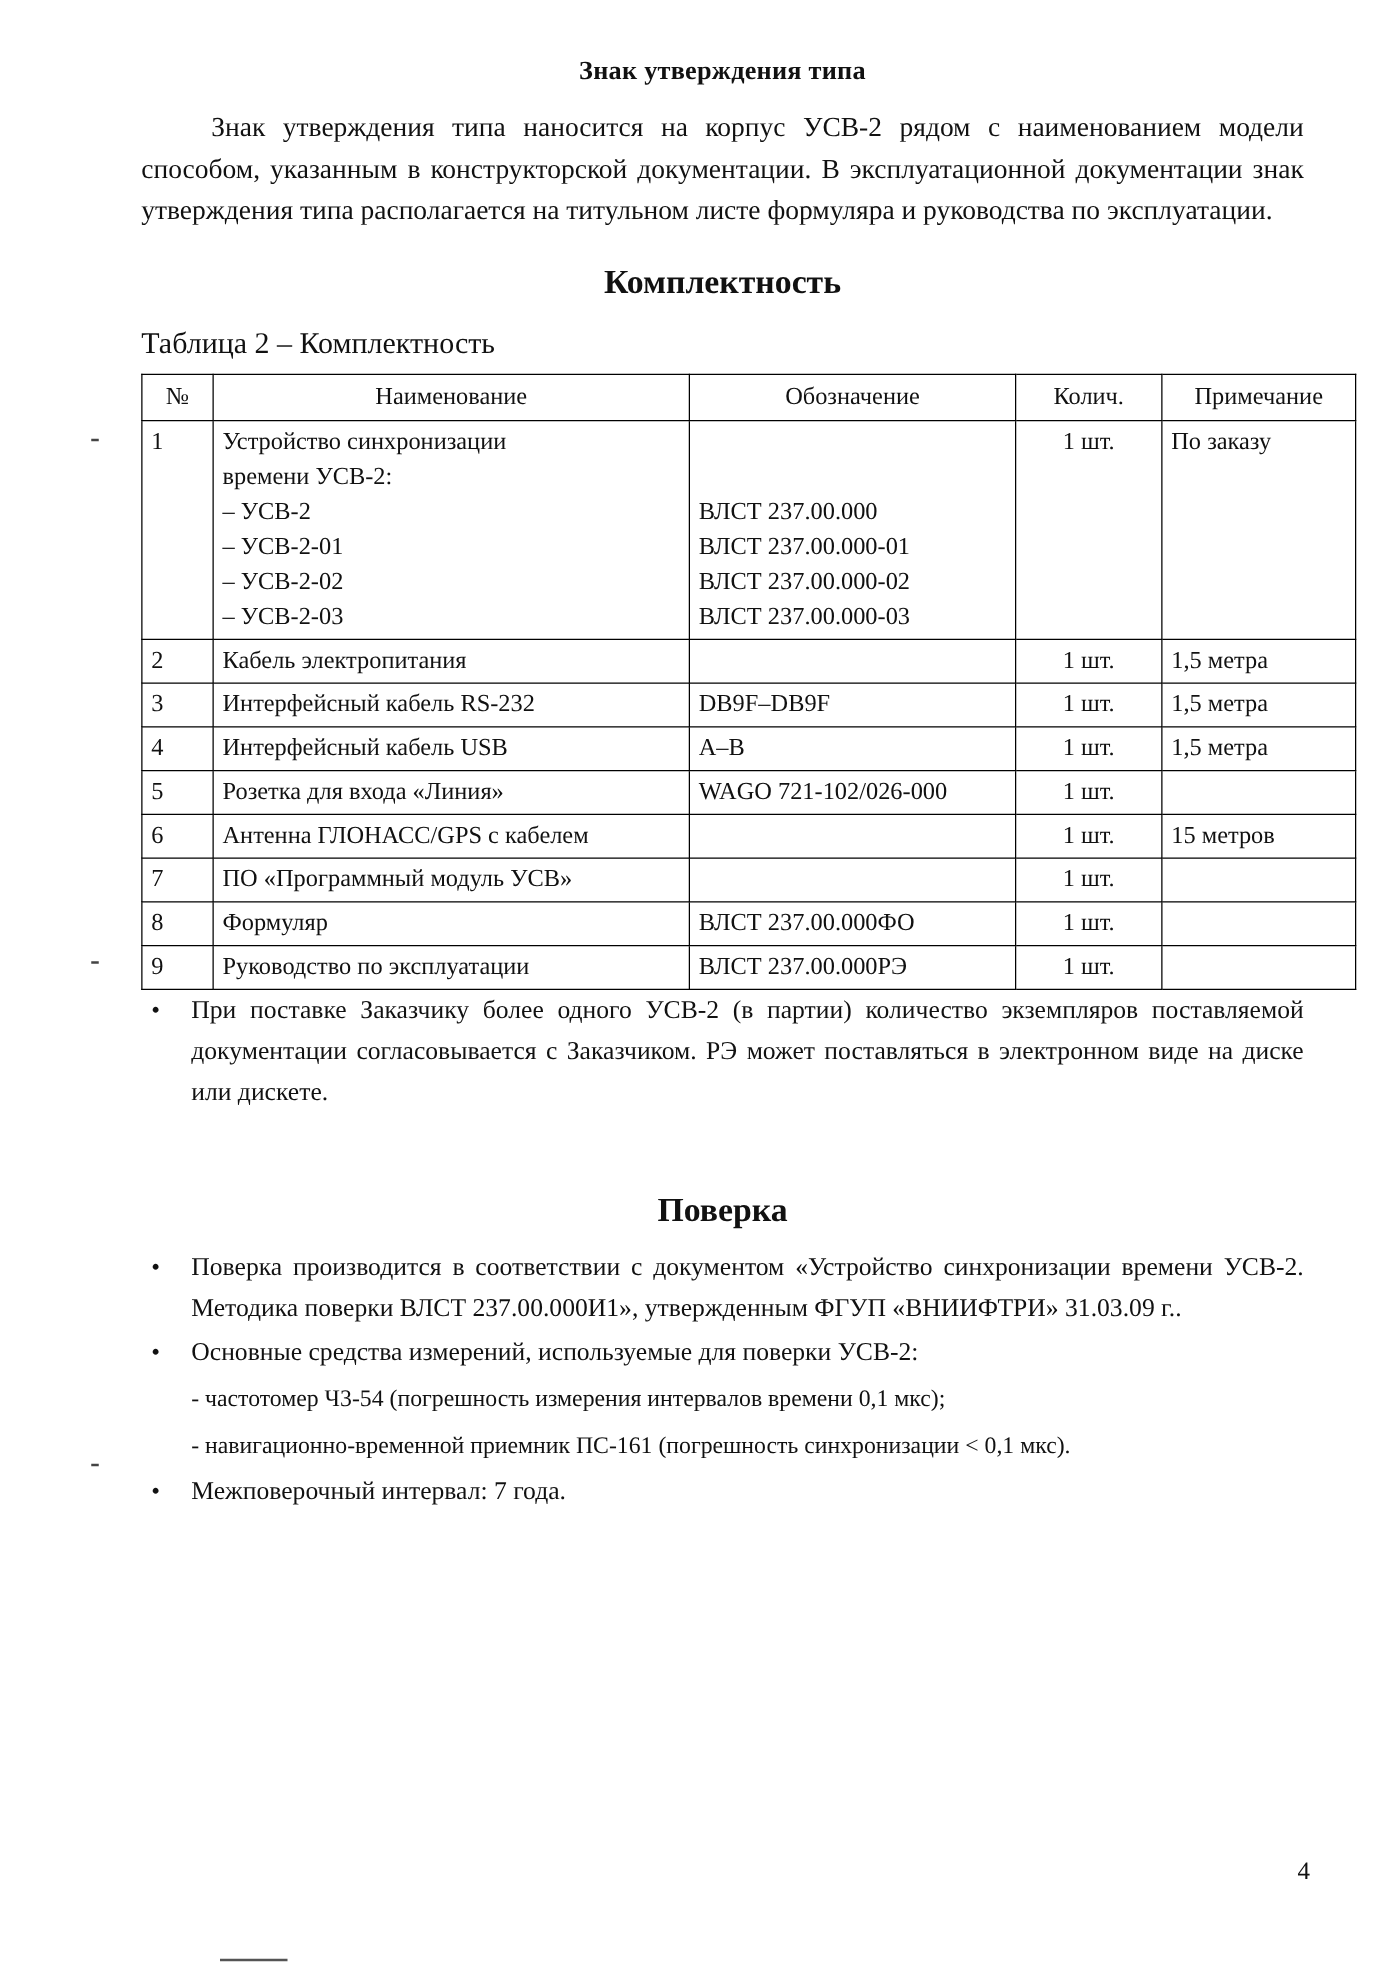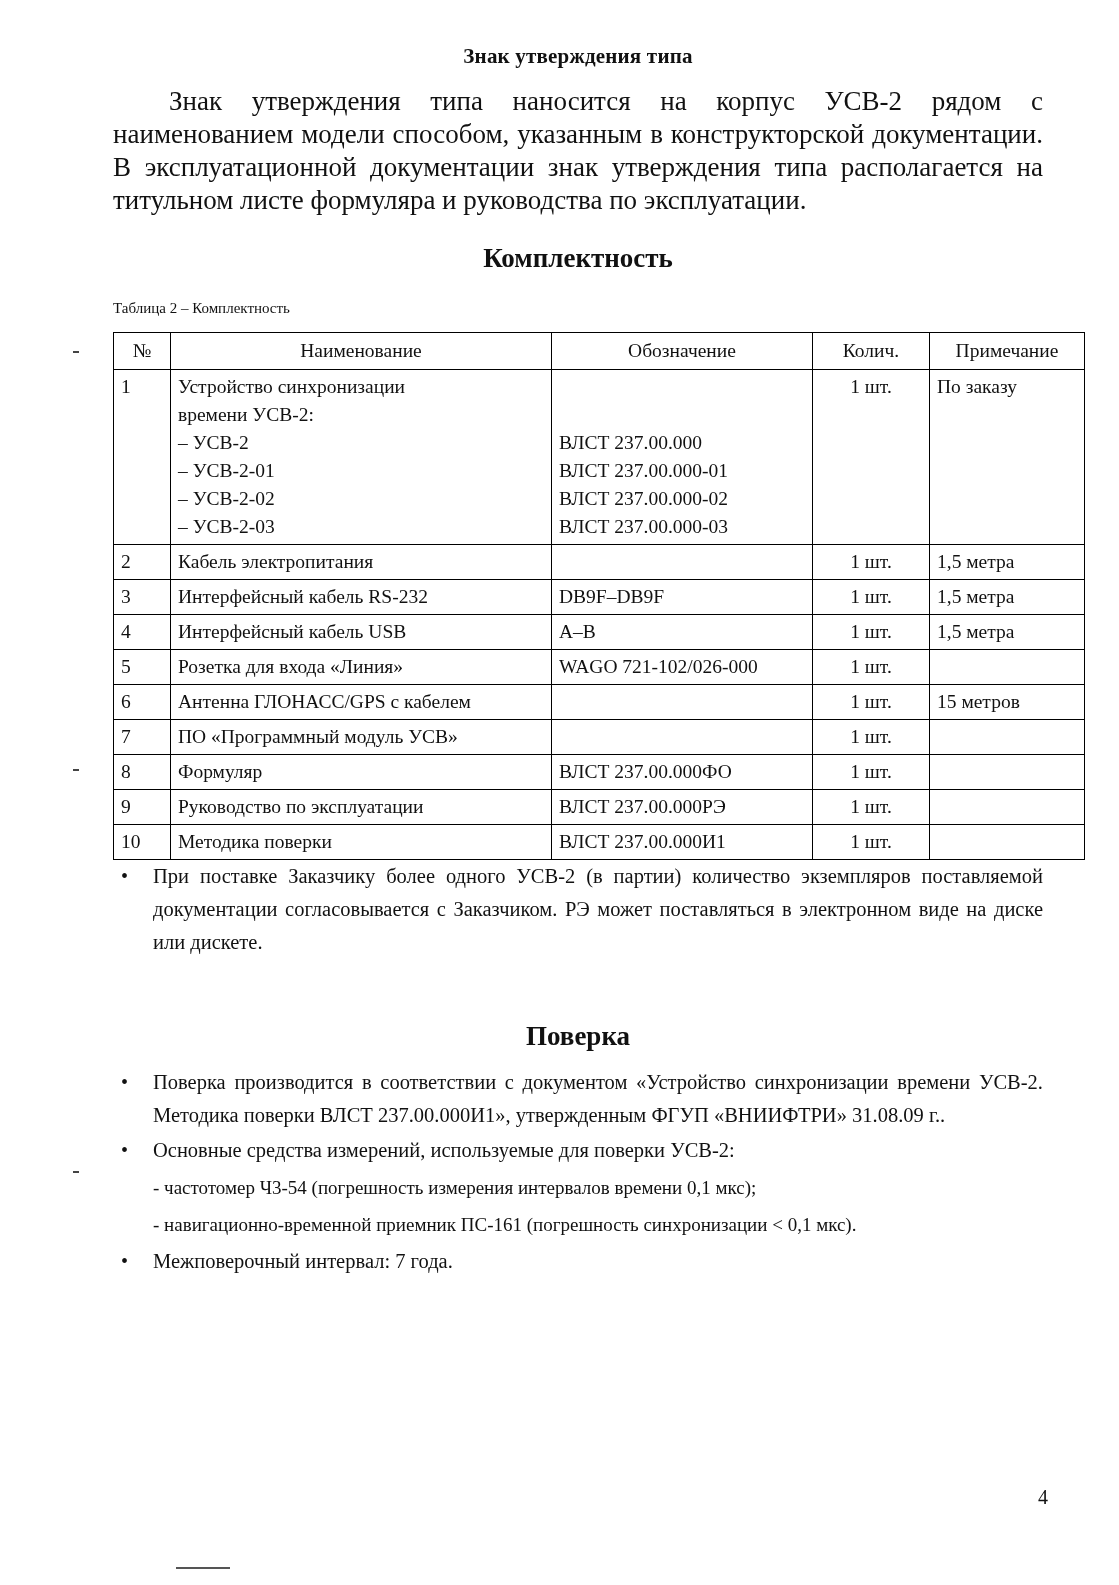--- a/index.html
+++ b/index.html
@@ -35,29 +35,29 @@
     margin: 0 0 16px 0;
     letter-spacing: 0.2px;
   }
   h2.section-title {
     font-size: 27px;
     font-weight: bold;
     text-align: center;
     margin: 26px 0 14px 0;
   }
   p.para {
-    font-size: 27px;
+    font-size: 22px;
     line-height: 33px;
     margin: 0 0 0 0;
     text-align: justify;
     text-indent: 56px;
     hyphens: manual;
   }
   p.tbl-caption {
-    font-size: 15px;
+    font-size: 24px;
     line-height: 32px;
     margin: 18px 0 8px 0;
     text-indent: 0;
   }
   table.kit {
     border-collapse: collapse;
     width: 926px;
     table-layout: fixed;
     font-size: 19.5px;
   }
@@ -230,41 +230,34 @@
           <td class="col-qty center">1 шт.</td>
           <td class="col-note"></td>
         </tr>
         <tr>
           <td class="col-num">9</td>
           <td class="col-name">Руководство по эксплуатации</td>
           <td class="col-desig">ВЛСТ 237.00.000РЭ</td>
           <td class="col-qty center">1 шт.</td>
           <td class="col-note"></td>
         </tr>
-        <tr>
-          <td class="col-num">10</td>
-          <td class="col-name">Методика поверки</td>
-          <td class="col-desig">ВЛСТ 237.00.000И1</td>
-          <td class="col-qty center">1 шт.</td>
-          <td class="col-note"></td>
-        </tr>
       </tbody>
     </table>
 
 
     <ul class="bullets">
       <li>При поставке Заказчику более одного УСВ-2 (в партии) количество экземпляров поставляемой документации согласовывается с Заказчиком. РЭ может поставляться в электронном виде на диске или дискете.</li>
     </ul>
 
     <div class="spacer-lg"></div>
 
     <h2 class="section-title">Поверка</h2>
 
     <ul class="bullets">
-      <li>Поверка производится в соответствии с документом «Устройство синхронизации времени УСВ-2. Методика поверки ВЛСТ 237.00.000И1», утвержденным ФГУП «ВНИИФТРИ»  31.08.09 г..</li>
+      <li>Поверка производится в соответствии с документом «Устройство синхронизации времени УСВ-2. Методика поверки ВЛСТ 237.00.000И1», утвержденным ФГУП «ВНИИФТРИ»  31.03.09 г..</li>
       <li>Основные средства измерений, используемые для поверки УСВ-2:</li>
     </ul>
 
     <div class="sub-line">- частотомер Ч3-54 (погрешность измерения интервалов времени 0,1 мкс);</div>
     <div class="sub-line">- навигационно-временной приемник ПС-161 (погрешность синхронизации &lt; 0,1 мкс).</div>
 
     <ul class="bullets">
       <li>Межповерочный интервал: 7 года.</li>
     </ul>
 

